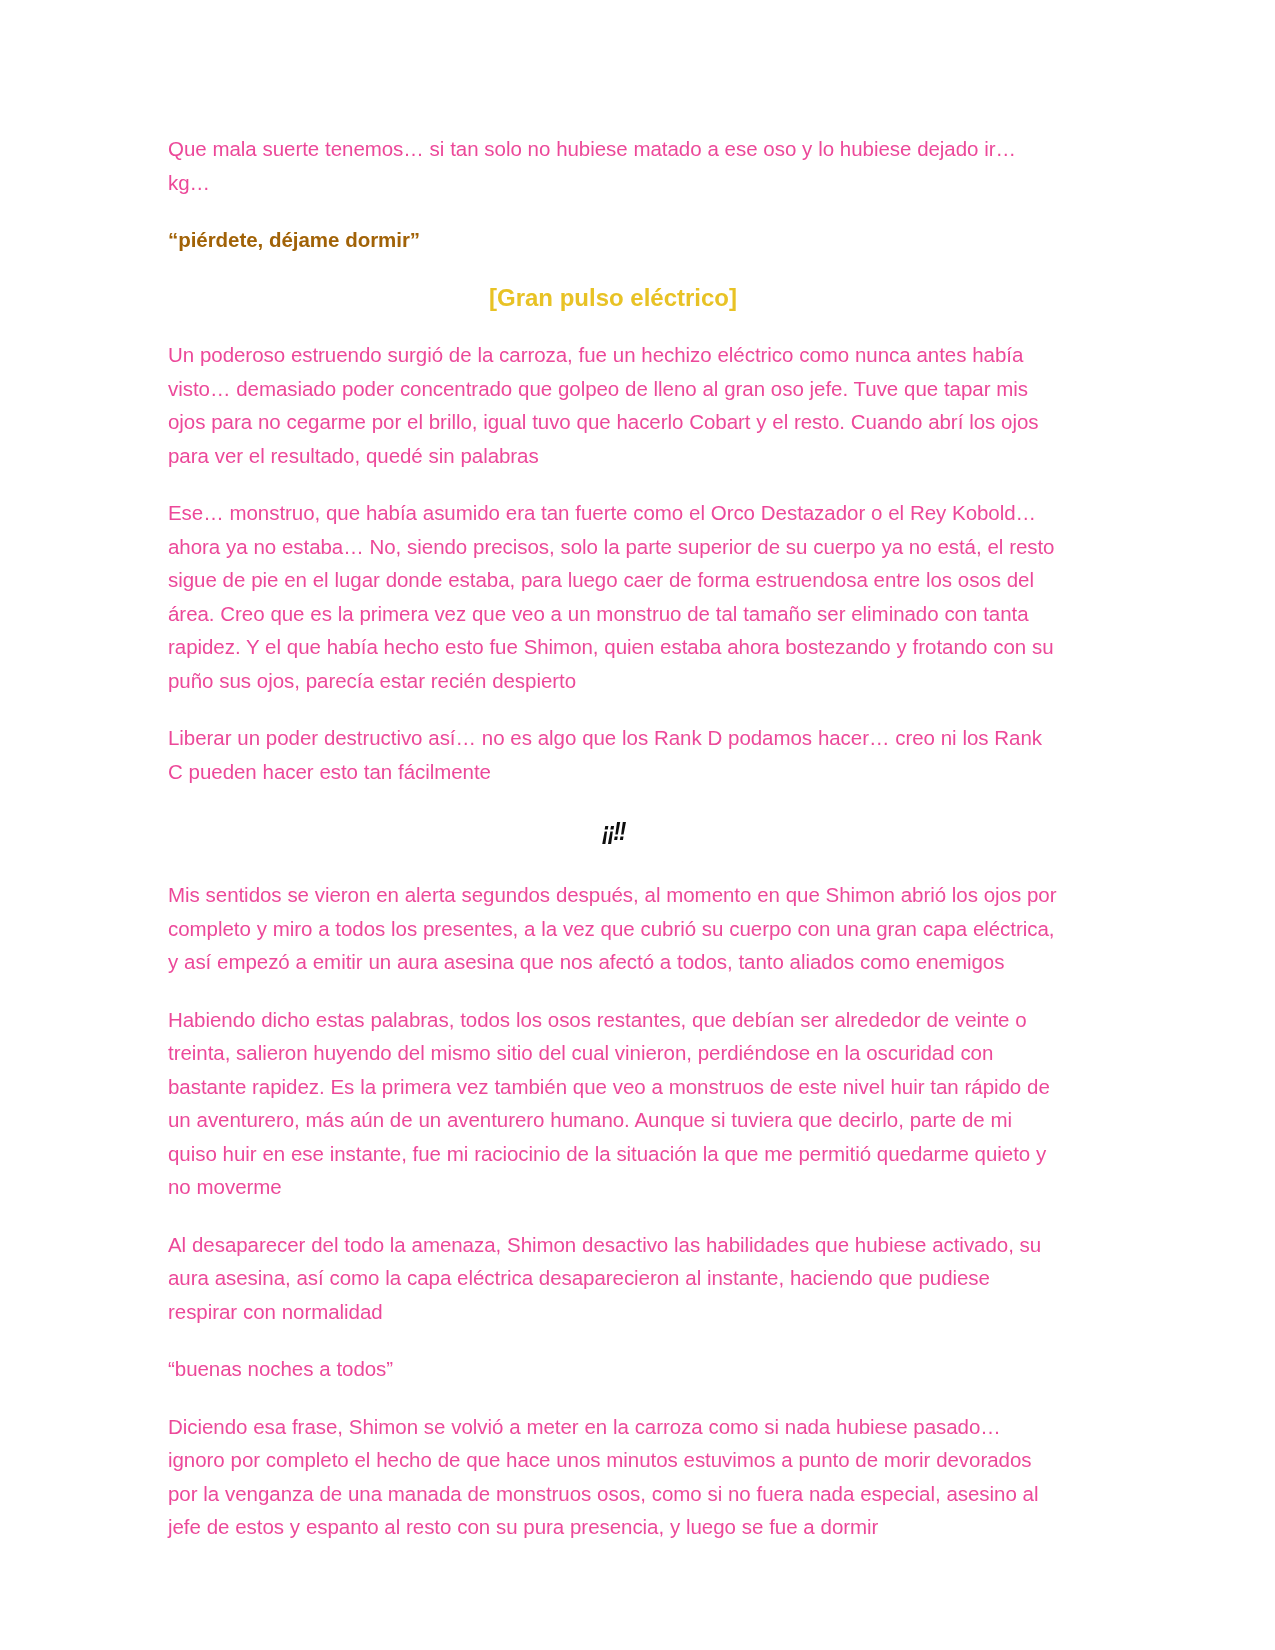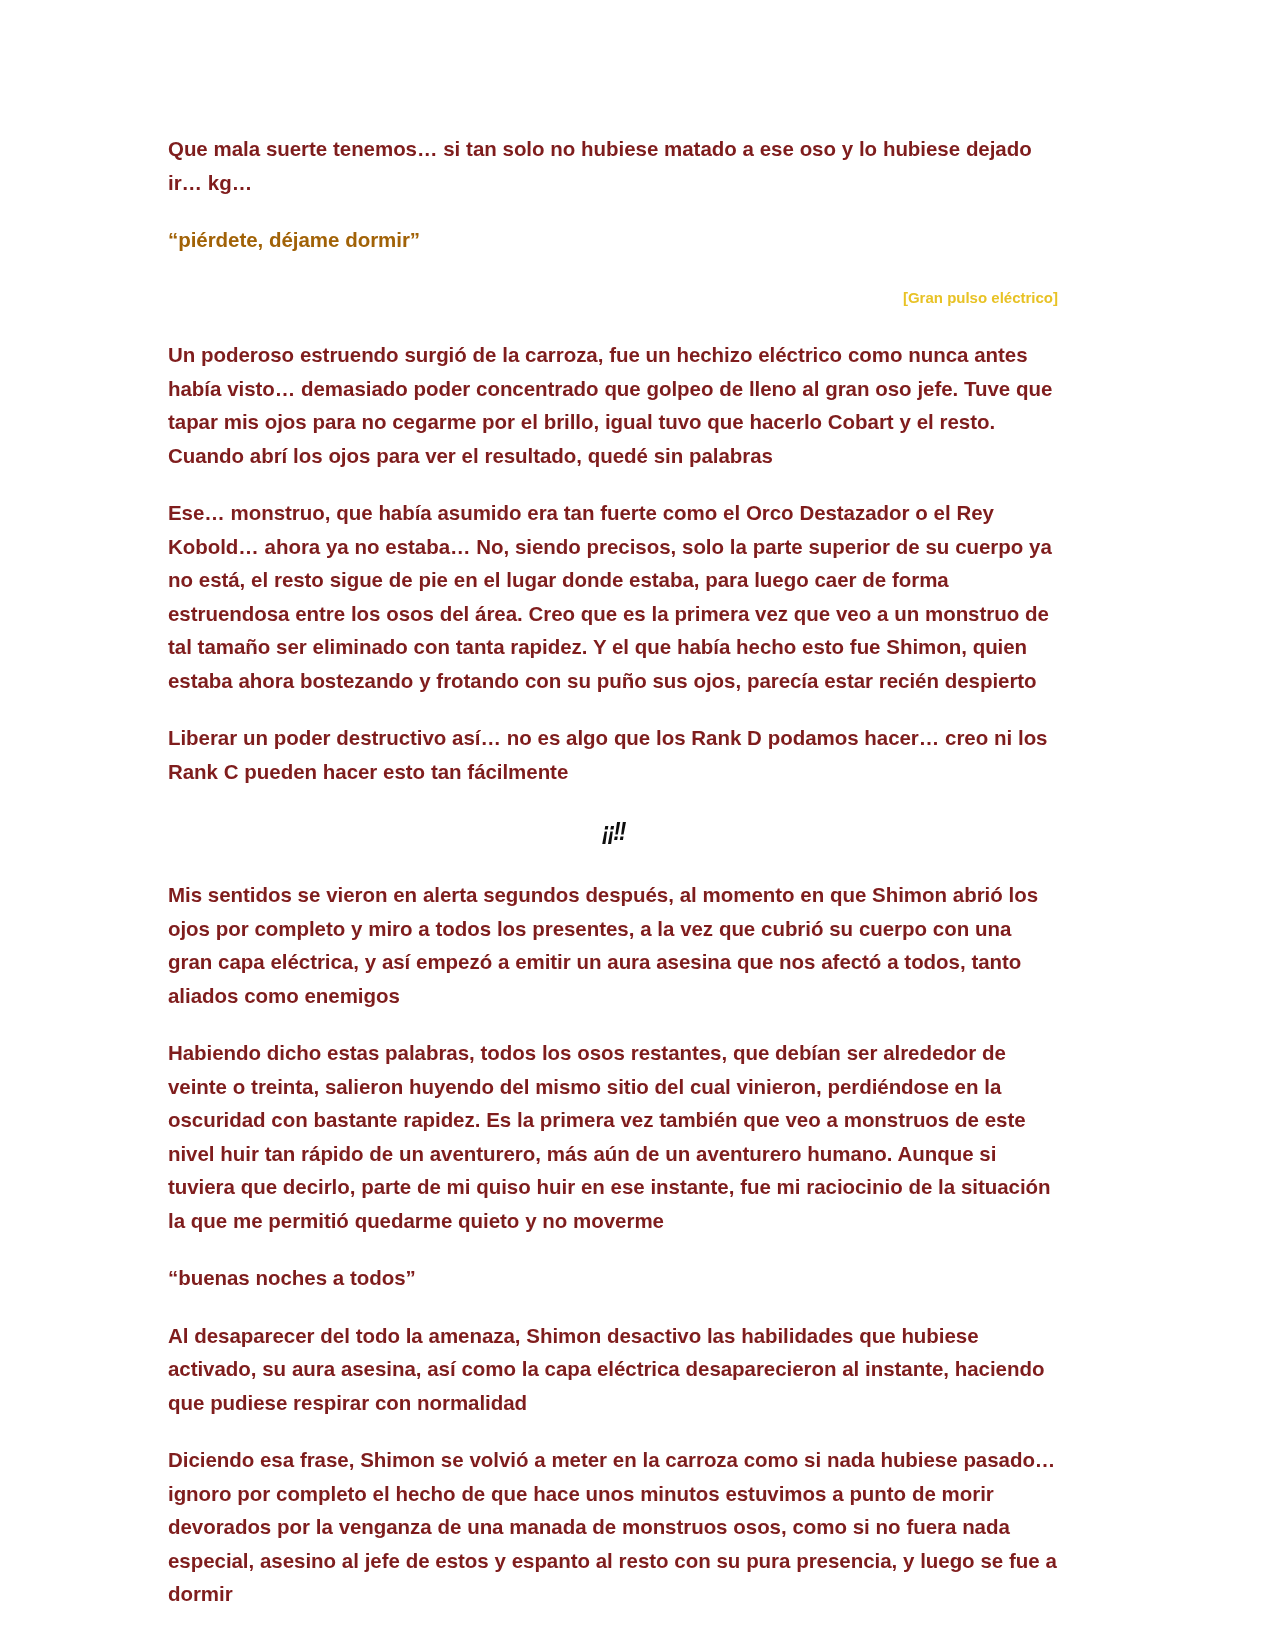--- a/index.html
+++ b/index.html
@@ -24,38 +24,37 @@
   }
   .doc-body {
     width: 890px;
   }
   
   .para {
     font-family: "Liberation Sans Narrow", "Liberation Sans", sans-serif;
     font-size: 20.5px;
     line-height: 33.5px;
     letter-spacing: -0.05px;
-    color: #7f1d1d;
+    color: #ec4899;
     margin: 0 0 24px 0;
     text-align: left;
     word-spacing: 0.2px;
     transform-origin: left top;
-    font-weight: bold;
   }
   .bold-quote {
     font-weight: bold;
     color: #a16207;
   }
   .skill-heading {
     font-family: "Liberation Sans Narrow", "Liberation Sans", sans-serif;
-    font-size: 15px;
+    font-size: 24px;
     line-height: 33.5px;
     font-weight: bold;
     color: #e8c225;
-    text-align: right;
+    text-align: center;
     margin: 0 0 24px 0;
   }
   .scene-divider {
     text-align: center;
     margin: 30px 0 26px 0;
     height: 34px;
   }
   .divider-glyph {
     display: inline-block;
     font-family: "Liberation Sans Narrow", "Liberation Sans", sans-serif;
@@ -88,20 +87,20 @@
 
     <div class="scene-divider">
       <span class="divider-glyph">¡¡!!</span>
     </div>
 
     <p class="para">Mis sentidos se vieron en alerta segundos después, al momento en que Shimon abrió los ojos por completo y miro a todos los presentes, a la vez que cubrió su cuerpo con una gran capa eléctrica, y así empezó a emitir un aura asesina que nos afectó a todos, tanto aliados como enemigos</p>
 
 
     <p class="para">Habiendo dicho estas palabras, todos los osos restantes, que debían ser alrededor de veinte o treinta, salieron huyendo del mismo sitio del cual vinieron, perdiéndose en la oscuridad con bastante rapidez. Es la primera vez también que veo a monstruos de este nivel huir tan rápido de un aventurero, más aún de un aventurero humano. Aunque si tuviera que decirlo, parte de mi quiso huir en ese instante, fue mi raciocinio de la situación la que me permitió quedarme quieto y no moverme</p>
 
+    <p class="para">Al desaparecer del todo la amenaza, Shimon desactivo las habilidades que hubiese activado, su aura asesina, así como la capa eléctrica desaparecieron al instante, haciendo que pudiese respirar con normalidad</p>
+
     <p class="para">“buenas noches a todos”</p>
-
-    <p class="para">Al desaparecer del todo la amenaza, Shimon desactivo las habilidades que hubiese activado, su aura asesina, así como la capa eléctrica desaparecieron al instante, haciendo que pudiese respirar con normalidad</p>
 
     <p class="para">Diciendo esa frase, Shimon se volvió a meter en la carroza como si nada hubiese pasado… ignoro por completo el hecho de que hace unos minutos estuvimos a punto de morir devorados por la venganza de una manada de monstruos osos, como si no fuera nada especial, asesino al jefe de estos y espanto al resto con su pura presencia, y luego se fue a dormir</p>
 
   </div>
 </div>
 
 </body></html>

